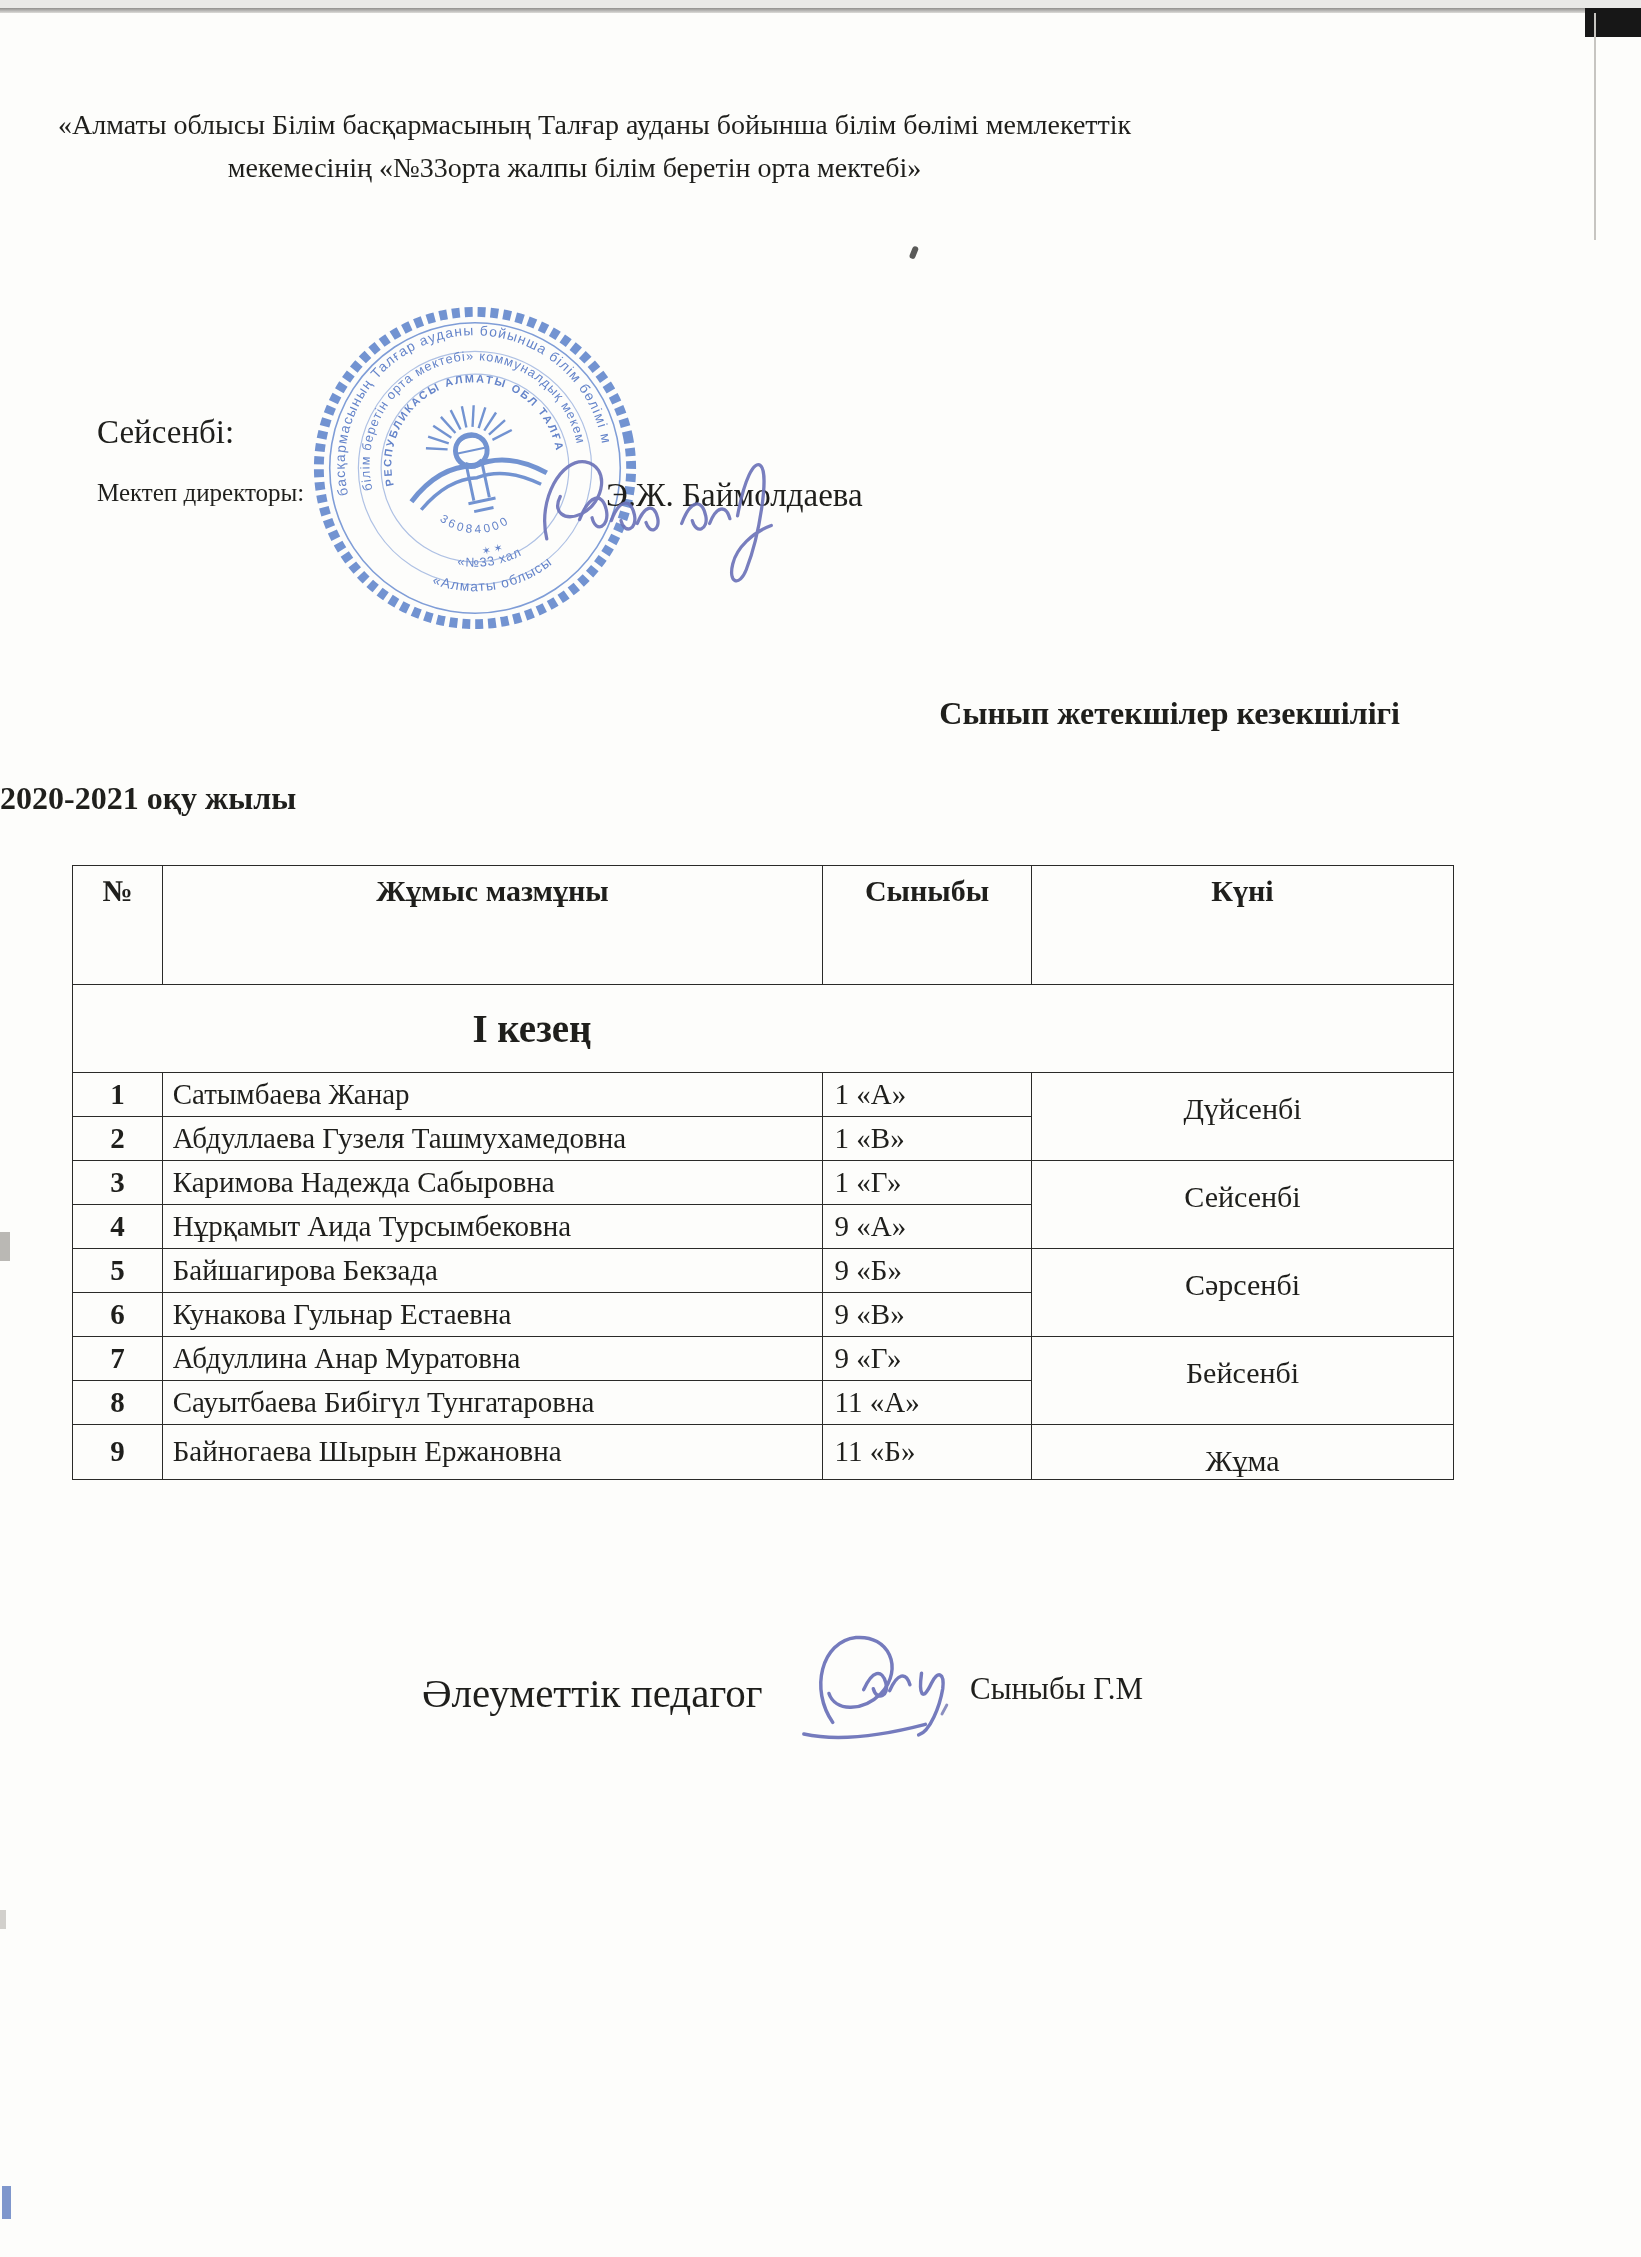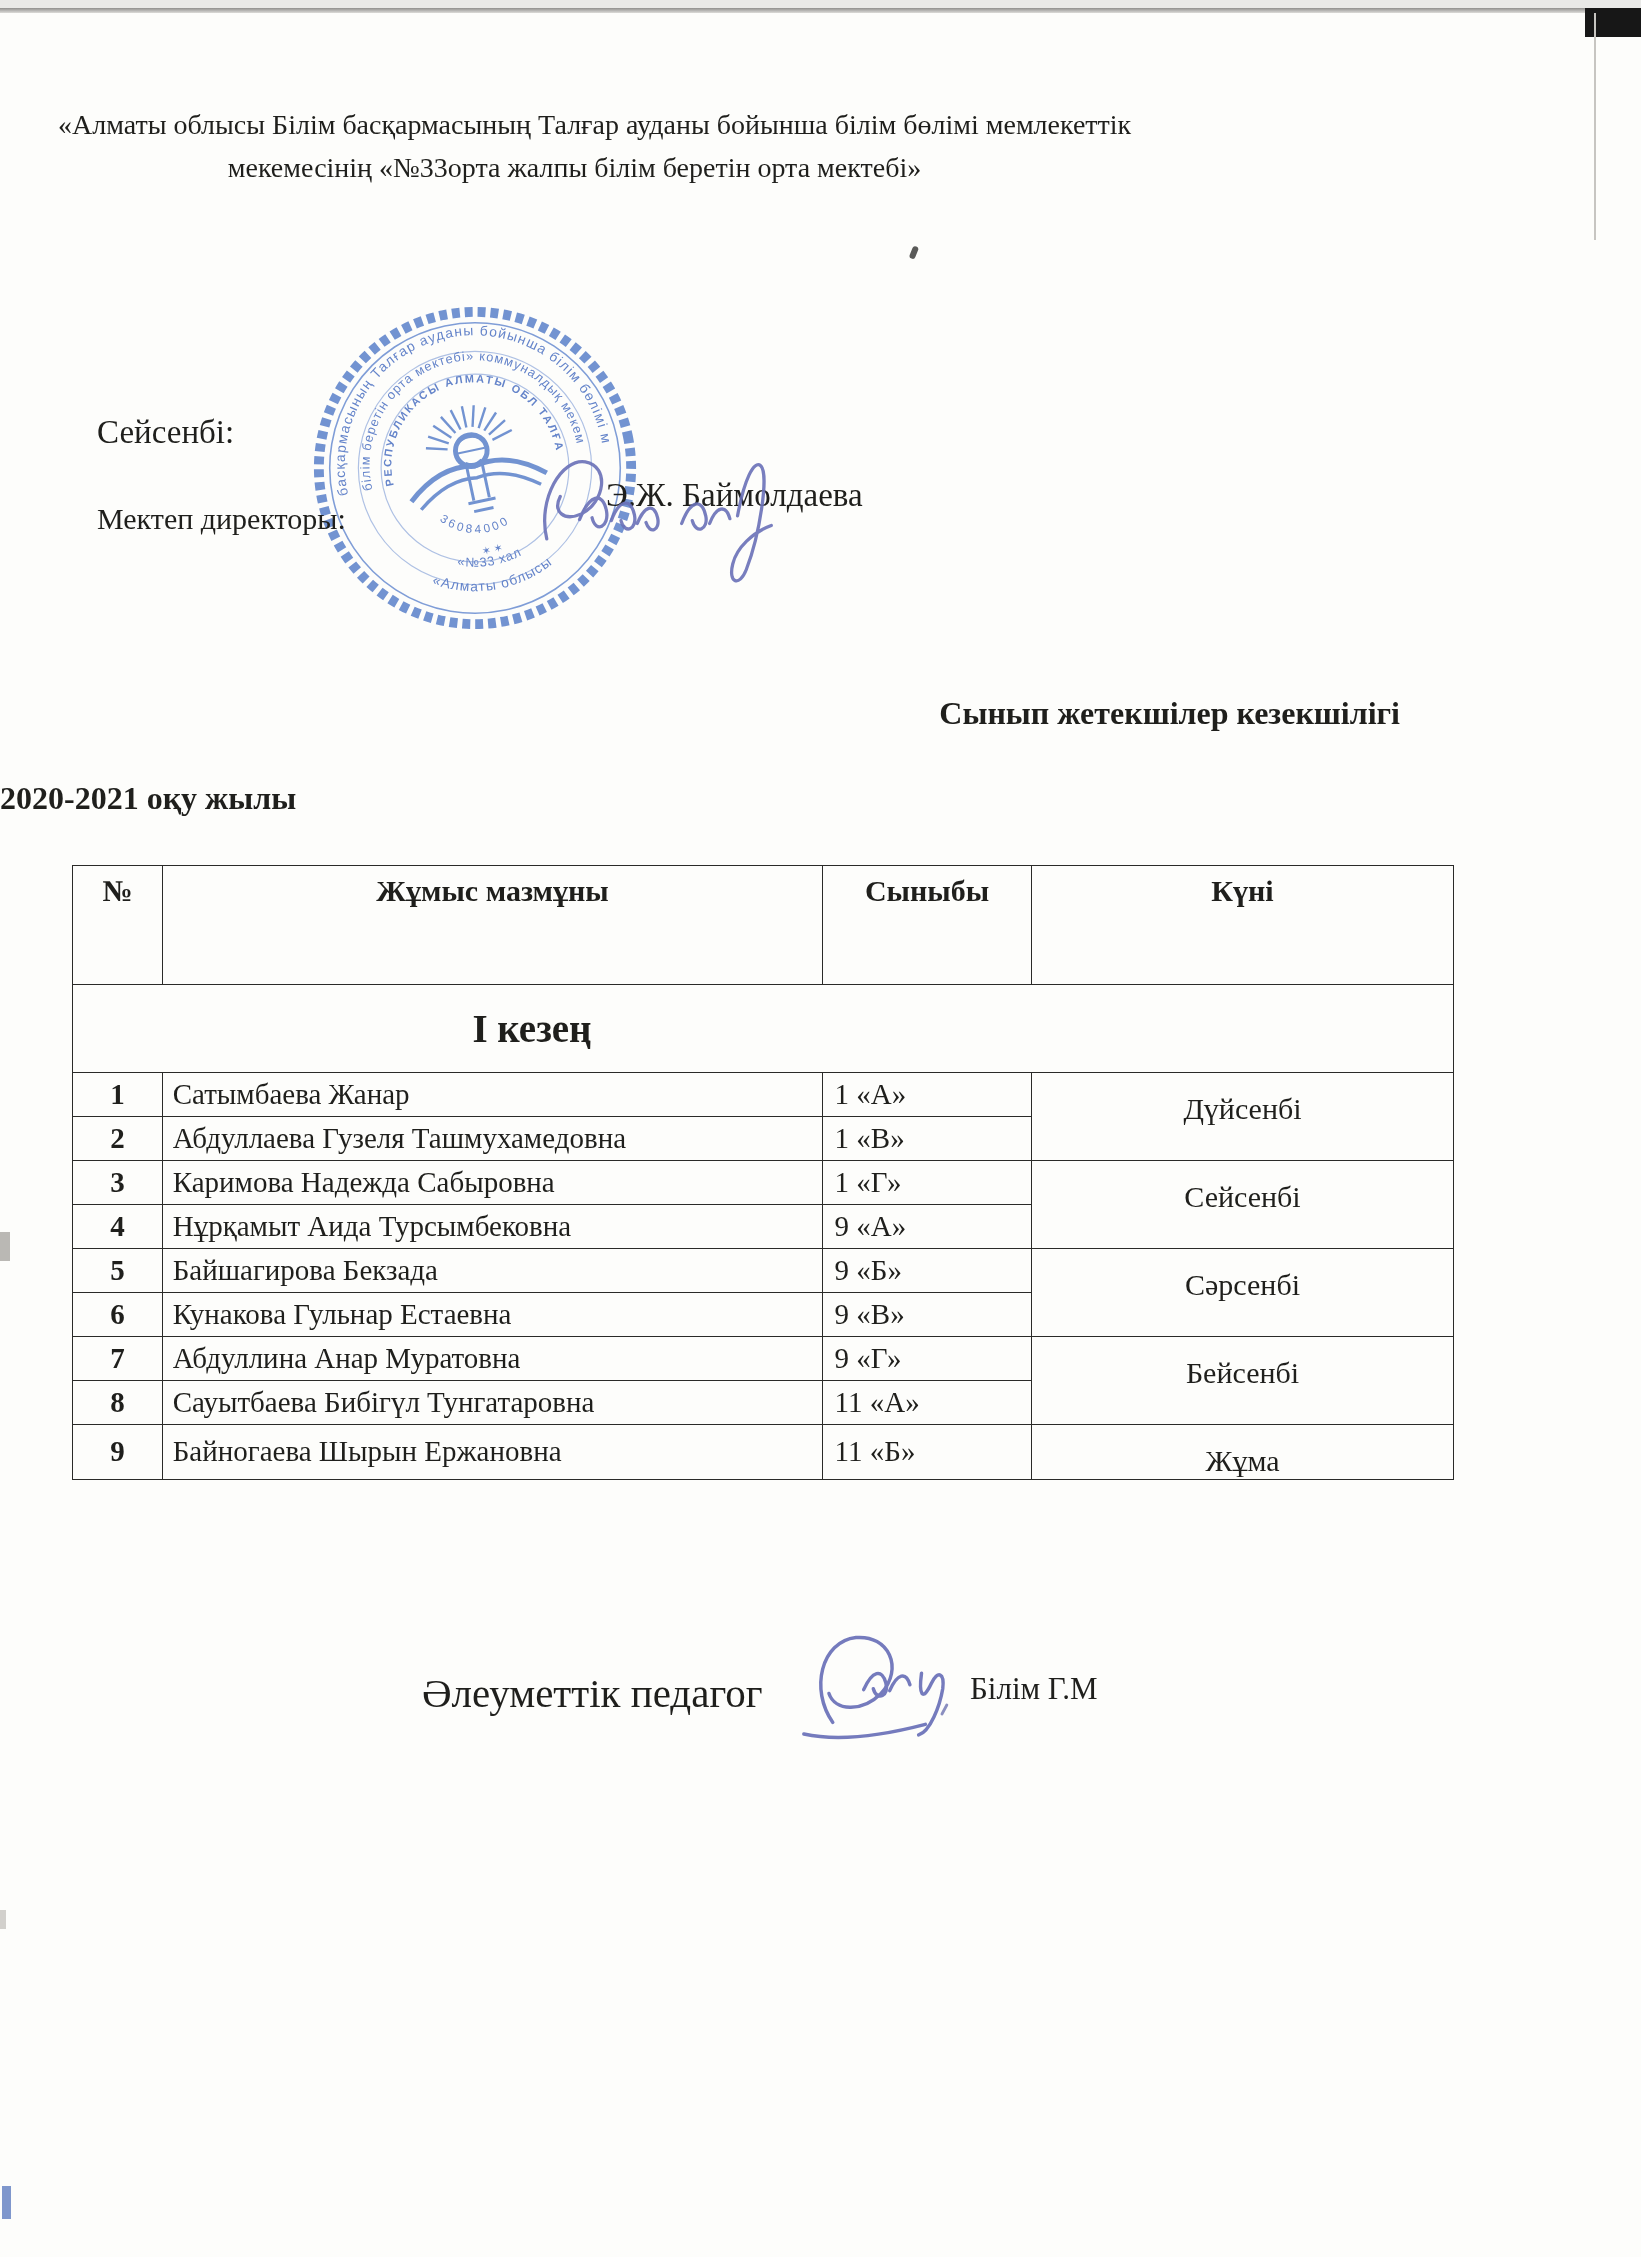--- a/index.html
+++ b/index.html
@@ -22,21 +22,21 @@
   .pen-tick{position:absolute;left:943px;top:1695px;width:2.9px;height:12.6px;
     background:#8b8fc0;border-radius:1.9px;transform:rotate(28deg);}
 
   
   .doc-header{position:absolute;top:95px;left:58px;width:1033px;
     text-align:center;font-size:28px;line-height:43px;}
   .doc-header div{white-space:nowrap;}
 
   
   .approve-label{position:absolute;left:97px;top:406px;font-size:33px;}
-  .director-label{position:absolute;left:97px;top:494px;font-size:30px;}
+  .director-label{position:absolute;left:97px;top:471px;font-size:25px;}
   .director-name{position:absolute;left:606px;top:469px;font-size:33px;}
 
   .stamp{position:absolute;left:307px;top:292px;width:336px;height:336px;transform:rotate(-12deg);}
   .sig-director{position:absolute;left:529px;top:423px;width:261px;height:159px;}
   .sig-pedagog{position:absolute;left:792px;top:1618px;width:179px;height:135px;}
 
   
   .doc-title{position:absolute;top:687px;left:0;width:1400px;text-align:right;
     font-size:32px;font-weight:bold;}
   .doc-subtitle{position:absolute;top:772px;left:0;width:1410px;text-align:left;
@@ -229,16 +229,16 @@
   </table>
 
   <div class="footer-role">Әлеуметтік педагог</div>
   <svg class="sig-pedagog" viewBox="0 0 185 140" xmlns="http://www.w3.org/2000/svg">
     <g fill="none" stroke="#6a71b8" stroke-width="3.6" stroke-linecap="round" opacity="0.92">
       <path d="M42,100 C18,66 30,16 66,12 C100,9 116,44 92,70 C72,90 44,88 38,70"></path>
       <path d="M74,66 c9,-20 19,-22 23,-7 c4,13 -9,20 -13,6 m17,2 c8,-18 17,-20 21,-6 m12,-12 c-3,22 1,30 10,11 c7,-15 14,-11 12,5 c-3,18 -13,44 -25,48"></path>
       <path d="M12,112 C48,120 92,114 138,102"></path>
     </g>
   </svg>
-  <div class="footer-name">Білім Г.М</div>
+  <div class="footer-name">Сыныбы Г.М</div>
 
 </div>
 
 
 </body></html>

